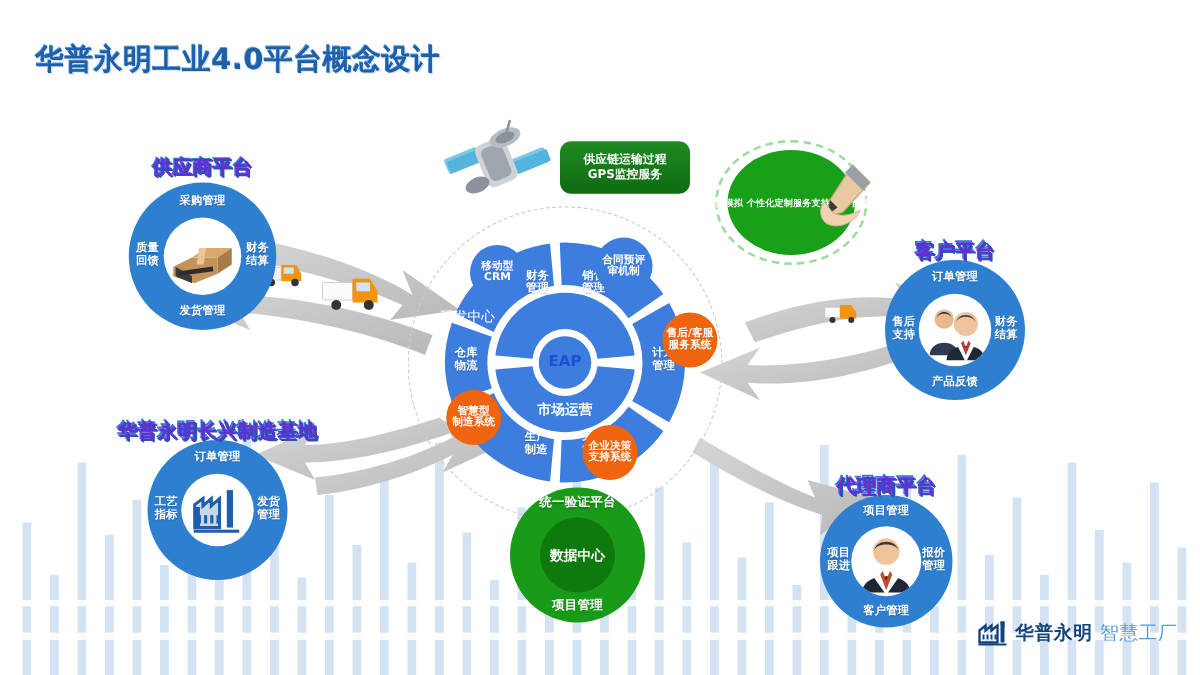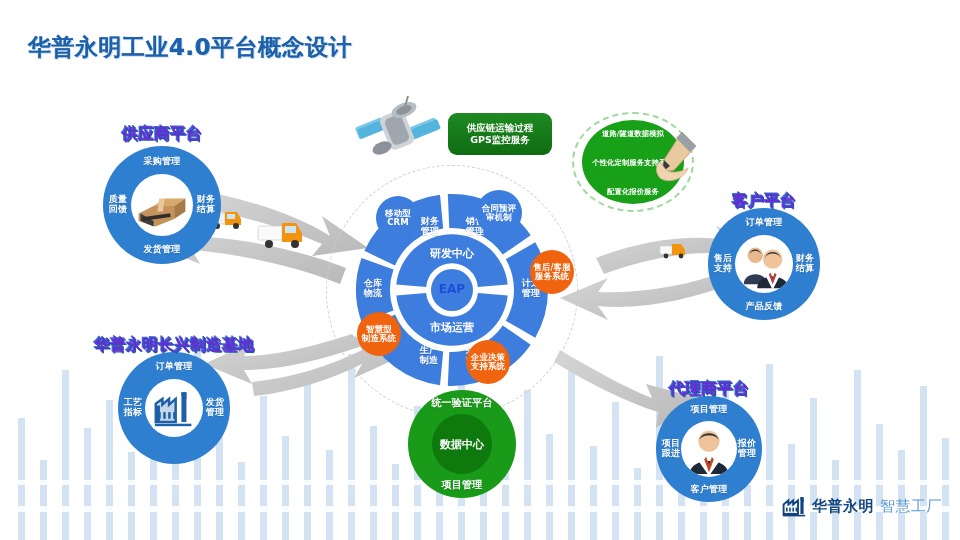--- a/index.html
+++ b/index.html
@@ -79,22 +79,22 @@
   }
 
   
   #cust-dashed {
     position: absolute; left: 572px; top: 112px; width: 122px; height: 100px;
     border: 2px dashed #9ed99e; border-radius: 50%; z-index: 8;
   }
   #cust-circle {
     position: absolute; left: 582px; top: 120px; width: 102px; height: 84px;
     border-radius: 50%; background: #18a018;
-    display: flex; flex-direction: column; align-items: center; justify-content: center;
-    gap: 20px; z-index: 10;
+    display: flex; align-items: center; justify-content: center;
+    gap: 3px; z-index: 10;
   }
   #cust-circle .c-line {
     color: #fff; font-size: 7.3px; font-weight: bold; line-height: 9px;
     white-space: nowrap; letter-spacing: 0.1px;
   }
 
   
   #datacenter { position: absolute; left: 408px; top: 390px; width: 108px; height: 108px; z-index: 12; }
 
   
@@ -331,21 +331,21 @@
     </g>
     <g transform="translate(100,100)">
 
       <path d="M -55.7,-5.6 A 56 56 0 0 1 55.7,-5.6 L 25.9,-3.0 A 26 26 0 0 0 -25.9,-3.0 Z" fill="#3d7ddd"></path>
       <path d="M 55.7,5.6 A 56 56 0 0 1 -55.7,5.6 L -25.9,3.0 A 26 26 0 0 0 25.9,3.0 Z" fill="#3d7ddd"></path>
       <circle cx="0" cy="0" r="21" fill="#3d7ddd"></circle>
     </g>
   </svg>
 
   <div style="position:absolute;left:352px;top:282px;width:200px;text-align:center;color:#1d4ed8;font-size:12px;font-weight:bold;z-index:14;">EAP</div>
-  <div style="position:absolute;left:352px;top:246px;width:200px;text-align:center;color:#fff;font-size:11px;font-weight:bold;z-index:14;">研发中心</div>
+  <div style="position:absolute;left:352px;top:246px;width:200px;color:#fff;font-size:11px;font-weight:normal;z-index:14;">研发中心</div>
   <div style="position:absolute;left:352px;top:320px;width:200px;text-align:center;color:#fff;font-size:11px;font-weight:bold;z-index:14;">市场运营</div>
 
   <div class="ring-lbl" style="left:415px;top:216px;width:30px;z-index:14;">财务
 管理</div>
   <div class="ring-lbl" style="left:460px;top:216px;width:30px;z-index:14;">销售
 管理</div>
   <div class="ring-lbl" style="left:516px;top:278px;width:30px;z-index:14;">计划
 管理</div>
   <div class="ring-lbl" style="left:460px;top:345px;width:30px;z-index:14;">采购
 管理</div>

